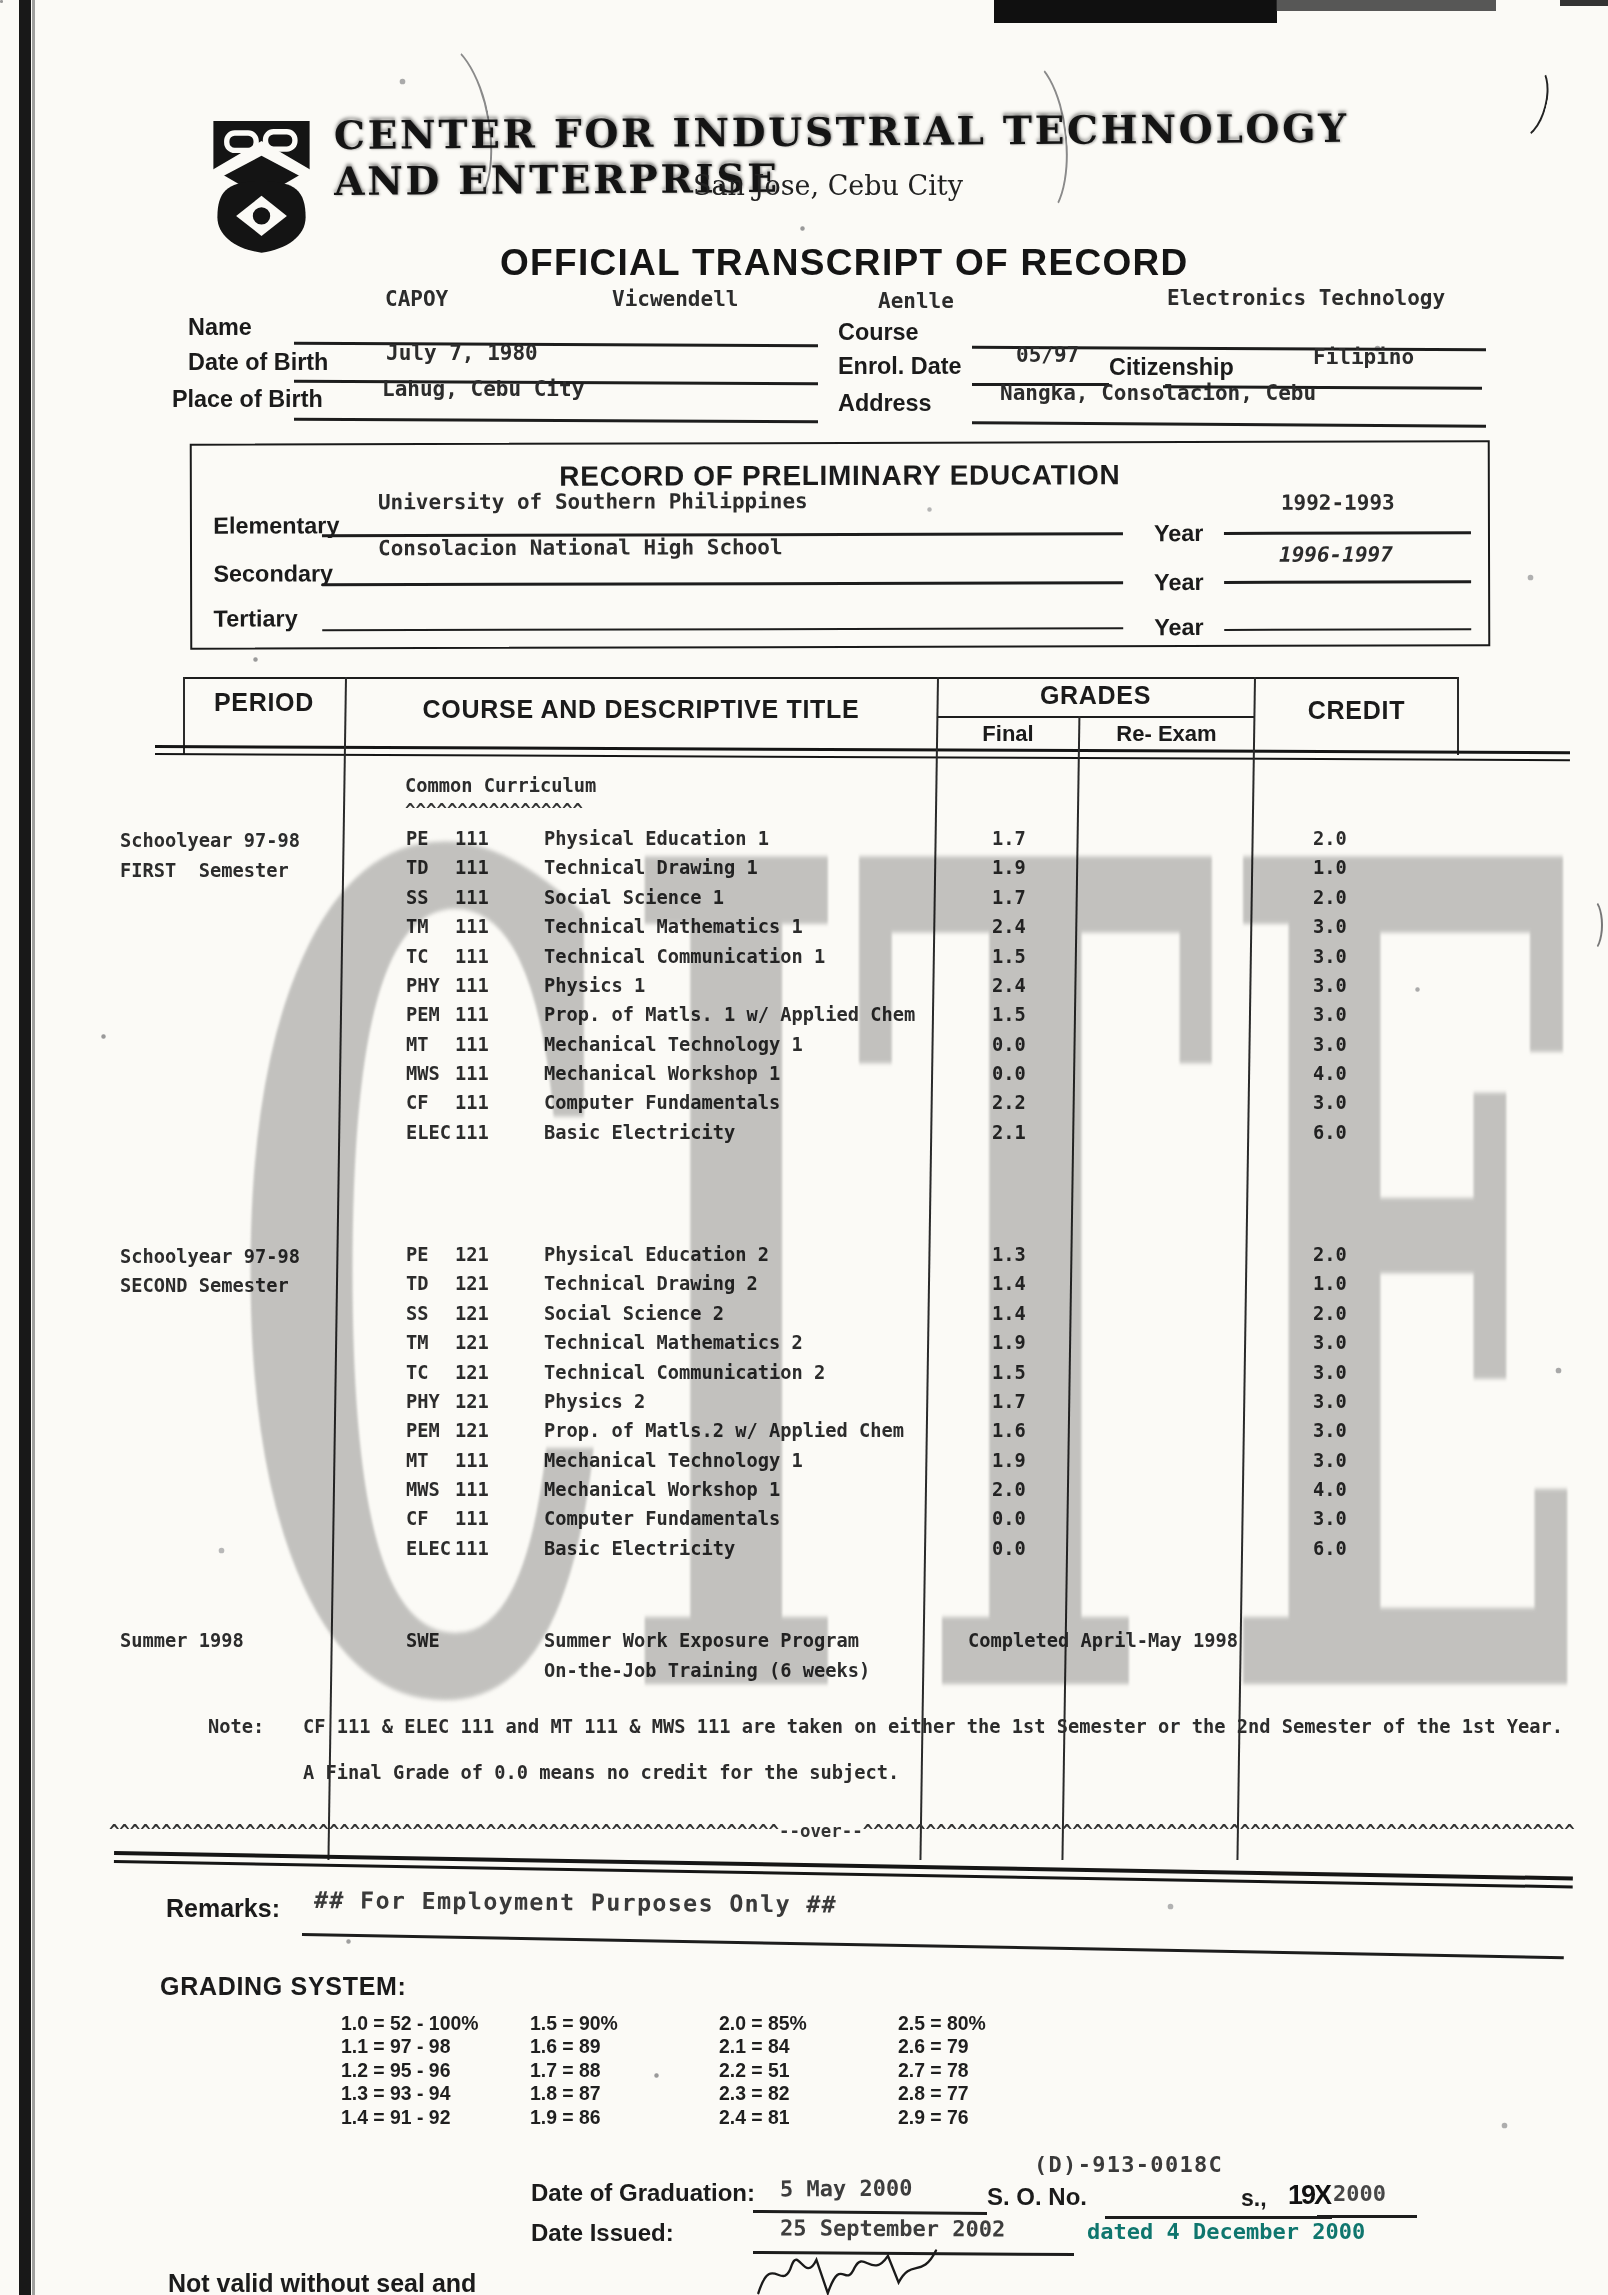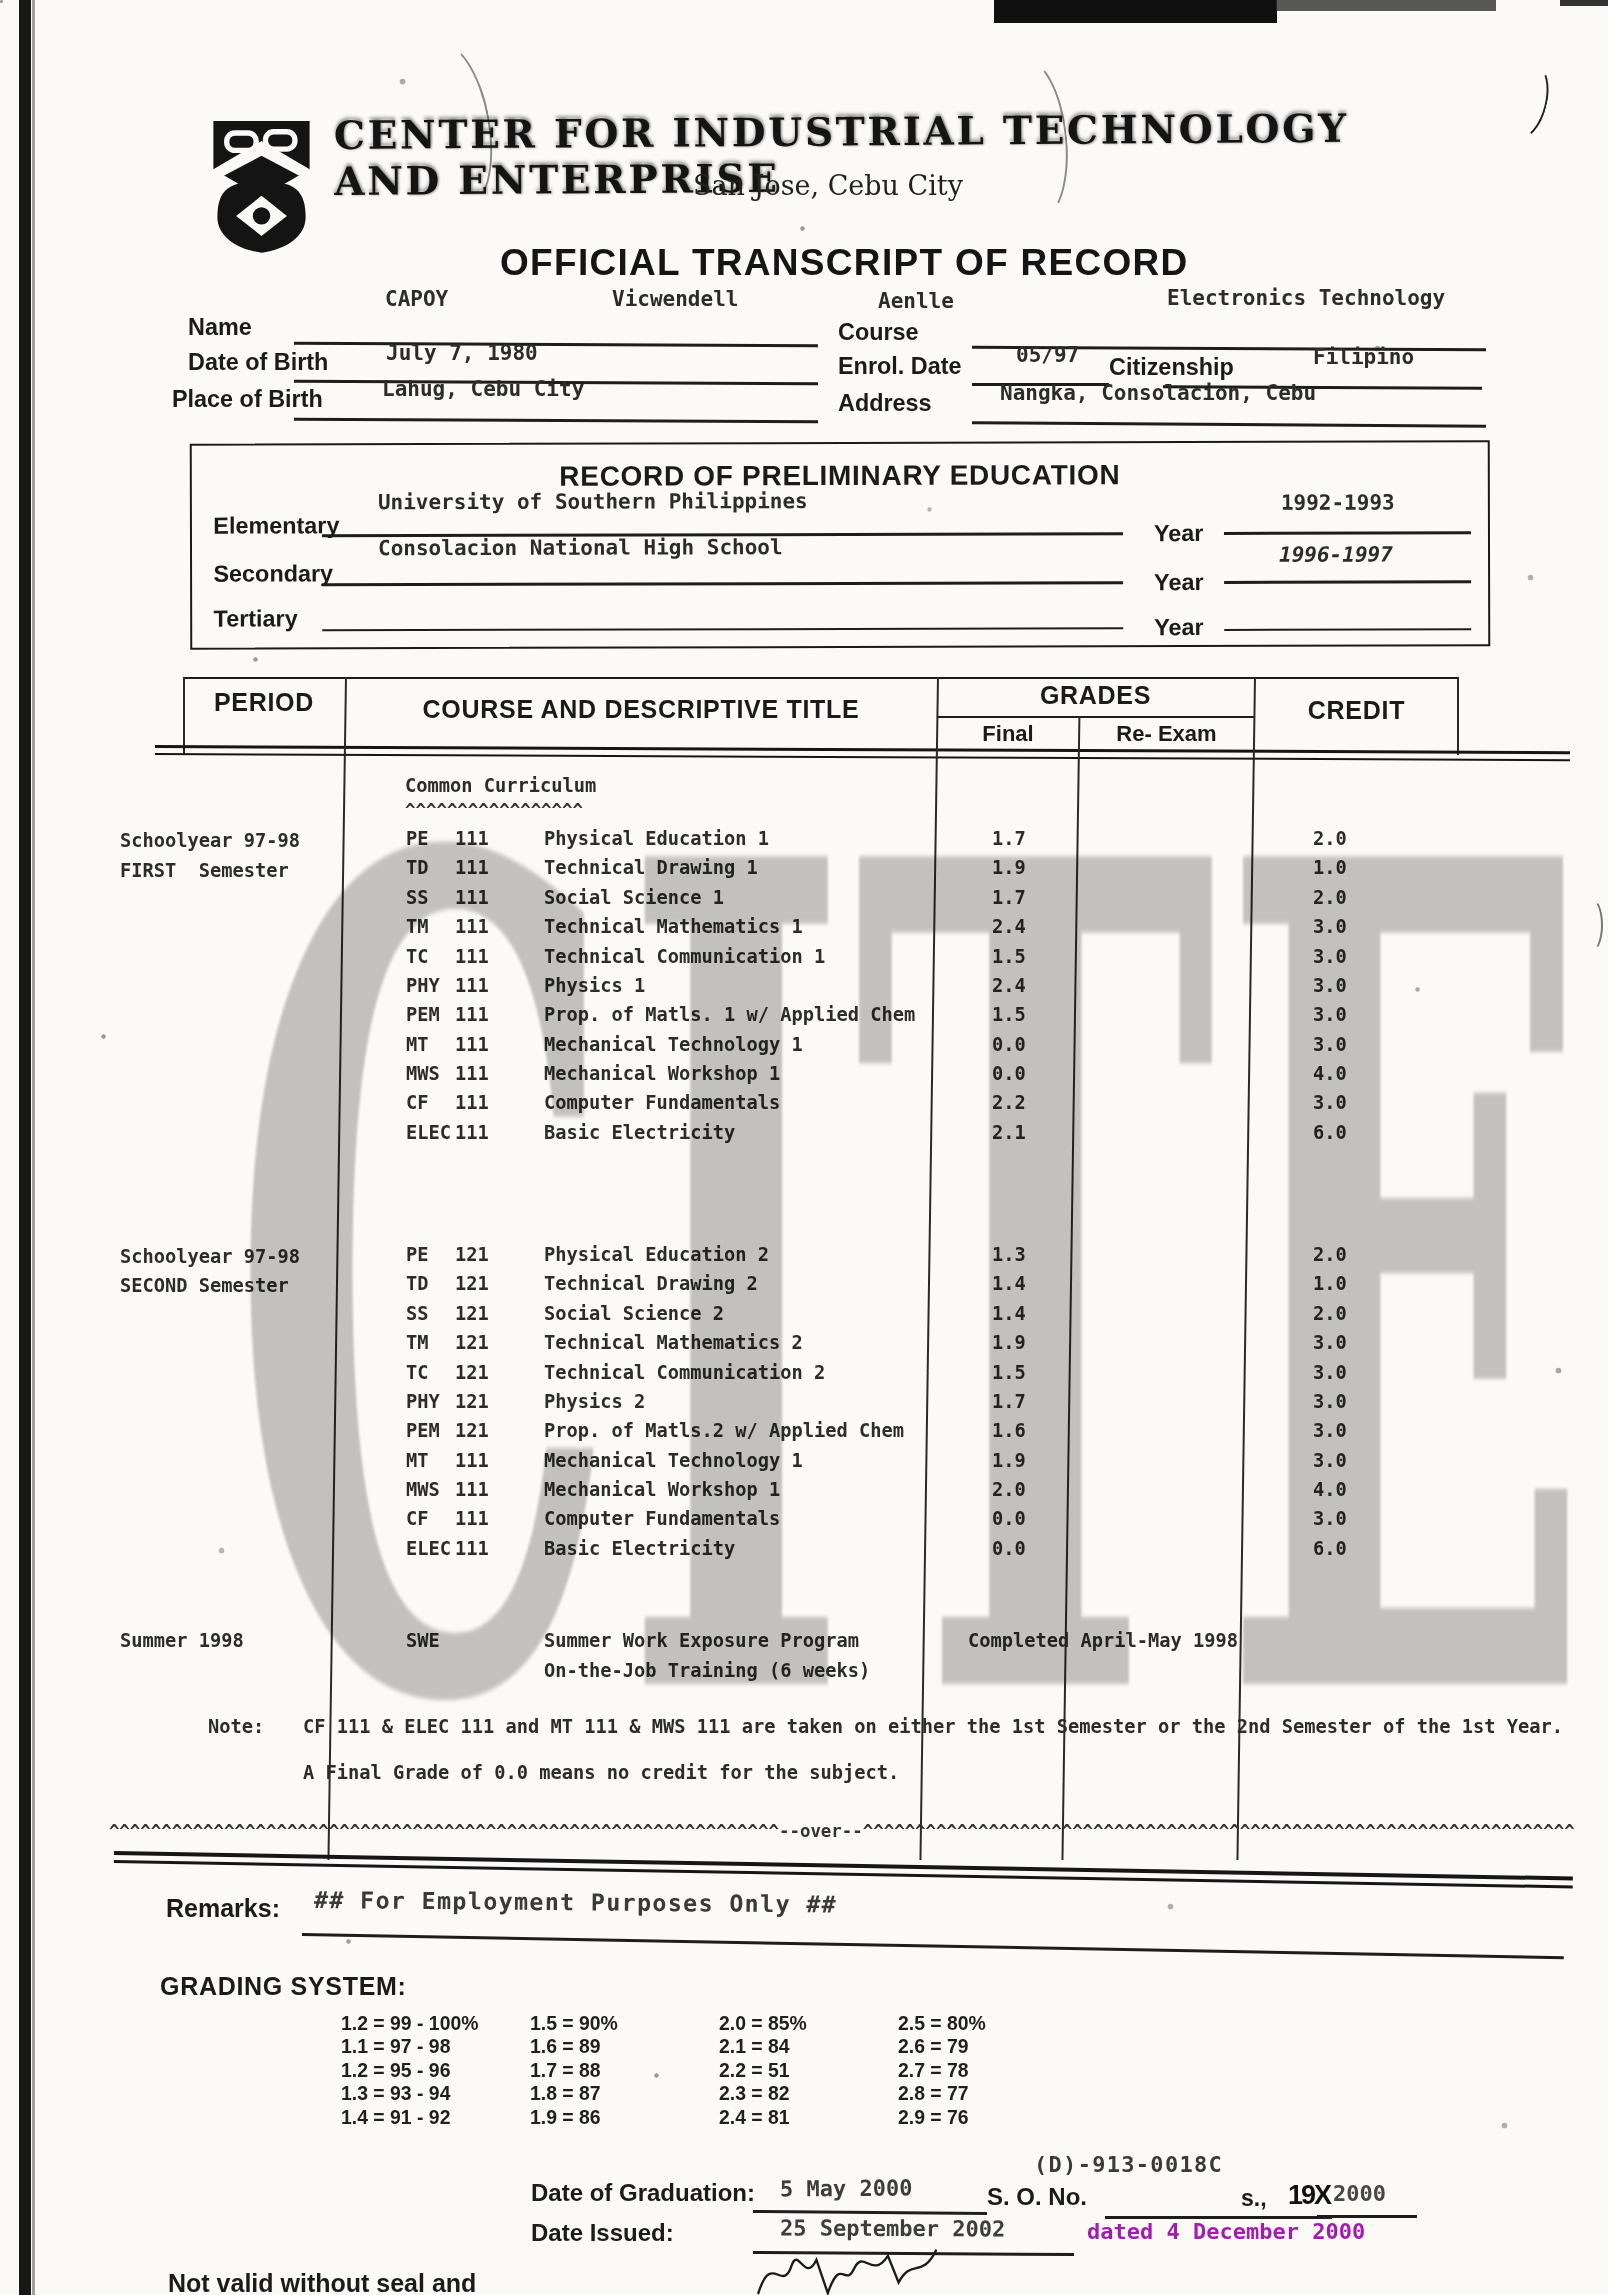--- a/index.html
+++ b/index.html
@@ -318,21 +318,21 @@
   </div>
 
   <div class="abs heavy" style="left:114px;top:1851px;width:1459px;transform:rotate(1deg);"></div>
 
   <div class="abs lbl" style="left:166px;top:1894px;font-size:25px;">Remarks:</div>
   <div class="abs mono" style="left:314px;top:1886px;font-size:23.4px;letter-spacing:1.3px;transform:rotate(.5deg);transform-origin:left center;color:#3a3a3a;">## For Employment Purposes Only ##</div>
   <div class="line" style="left:302px;top:1933px;width:1262px;transform:rotate(1.05deg);transform-origin:left center;"></div>
 
   <div class="abs lbl" style="left:160px;top:1972px;font-size:25px;letter-spacing:0.7px;">GRADING SYSTEM:</div>
   <div class="abs grade-col" style="left:341px;top:2012px;">
-      <div>1.2 = 99 - 100%</div>
+      <div>1.0 = 52 - 100%</div>
       <div>1.1 = 97 - 98</div>
       <div>1.2 = 95 - 96</div>
       <div>1.3 = 93 - 94</div>
       <div>1.4 = 91 - 92</div>
     </div>
   <div class="abs grade-col" style="left:530px;top:2012px;">
       <div>1.5 = 90%</div>
       <div>1.6 = 89</div>
       <div>1.7 = 88</div>
       <div>1.8 = 87</div>
@@ -359,21 +359,21 @@
   <div class="line" style="left:753px;top:2211px;width:234px;transform:rotate(.5deg);"></div>
   <div class="abs lbl" style="left:987px;top:2183px;font-size:24px;">S. O. No.</div>
   <div class="line" style="left:1105px;top:2216px;width:227px;"></div>
   <div class="abs lbl" style="left:1241px;top:2185px;font-size:23px;">s.,</div>
   <div class="abs lbl" style="left:1288px;top:2180px;font-size:27px;letter-spacing:-2px;color:#111;">19X</div>
   <div class="abs mono" style="left:1333px;top:2181px;font-size:22px;color:#474747;">2000</div>
   <div class="line" style="left:1317px;top:2215px;width:100px;height:3.3px;"></div>
   <div class="abs lbl" style="left:531px;top:2219px;font-size:24px;">Date Issued:</div>
   <div class="abs mono" style="left:780px;top:2216px;font-size:22px;color:#3d3d3d;transform:rotate(.3deg);">25 September 2002</div>
   <div class="line" style="left:753px;top:2252px;width:321px;transform:rotate(.4deg);"></div>
-  <div class="abs mono" style="left:1087px;top:2219px;font-size:22px;color:#a21caf;">dated 4 December 2000</div>
+  <div class="abs mono" style="left:1087px;top:2219px;font-size:22px;color:#0f766e;">dated 4 December 2000</div>
   <svg class="abs" style="left:753px;top:2241px;" width="187" height="57" viewBox="0 0 280 85">
     <path d="M8,78 C28,14 44,80 58,36 C68,8 78,64 95,28 L112,78 C132,20 138,72 152,40 C166,12 178,58 202,22 L218,62 C238,24 252,58 274,14" fill="none" stroke="#1a1a1a" stroke-width="3.5" stroke-linecap="round"></path>
   </svg>
   <div class="abs lbl" style="left:168px;top:2269px;font-size:25px;">Not valid without seal and</div>
 
   <div class="abs watermark" style="left:230px;top:718px;">CITE</div>
 </div>
 
 
 </body></html>

